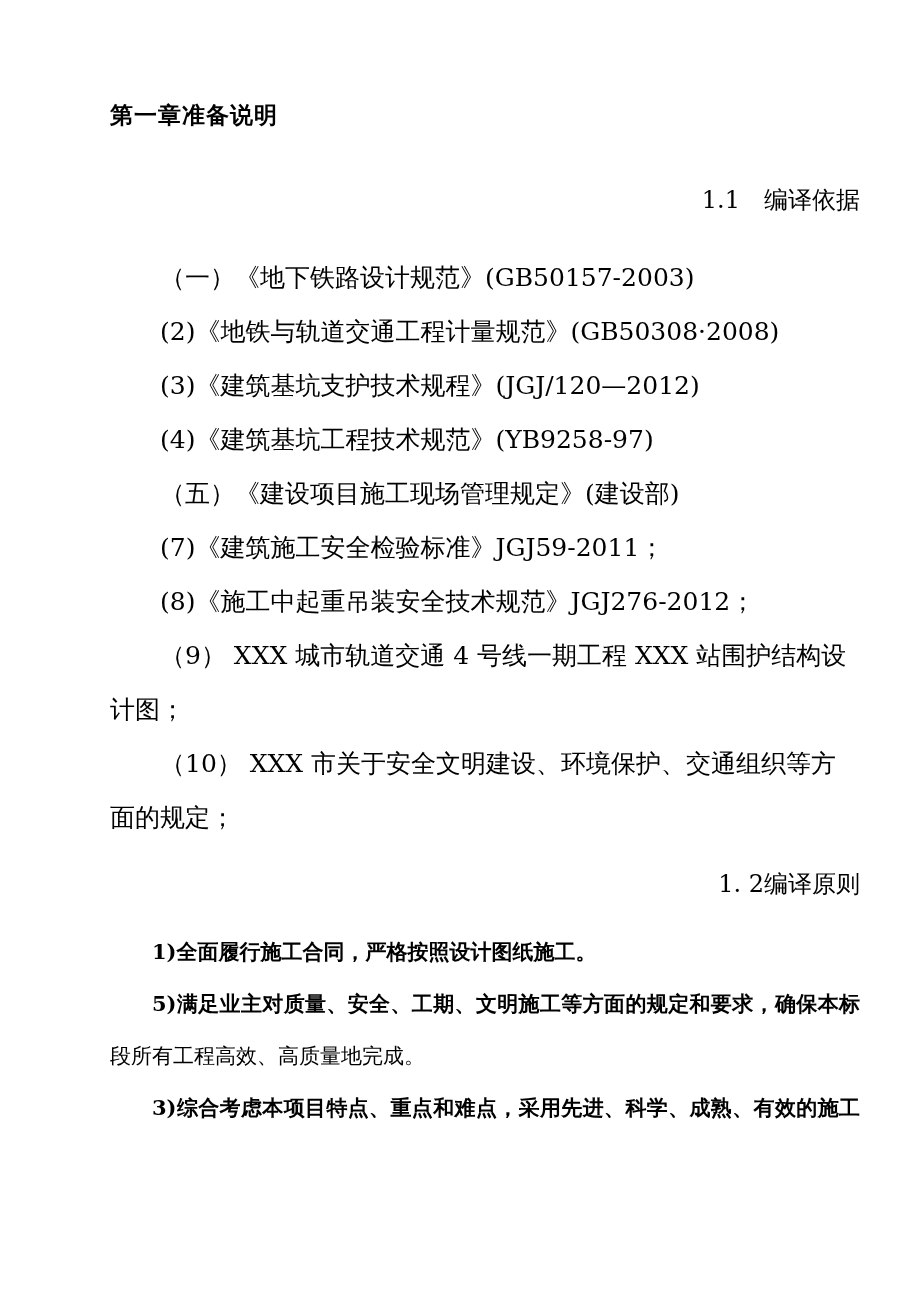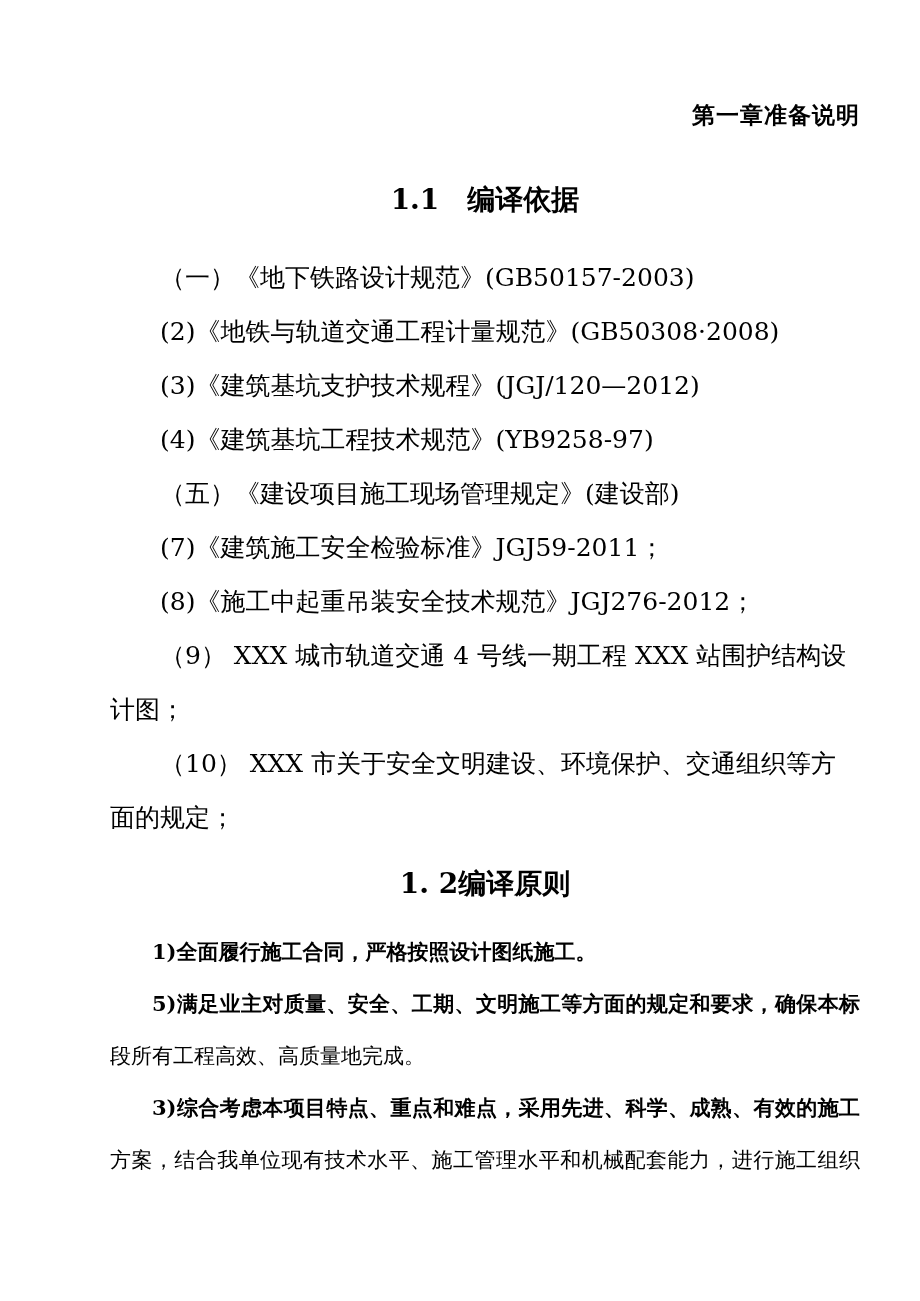--- a/index.html
+++ b/index.html
@@ -16,29 +16,29 @@
     font-family: "DejaVu Serif", "Liberation Serif", serif;
     overflow: hidden;
     box-sizing: border-box;
     padding: 0 60px 0 110px;
   }
   .doc-title {
     padding-top: 101px;
     font-size: 23px;
     line-height: 28px;
     font-weight: bold;
-    text-align: right;
+    text-align: left;
     letter-spacing: 1px;
     white-space: pre-wrap;
   }
   .section-heading {
-    font-size: 28px;
+    font-size: 24px;
     line-height: 28px;
-    font-weight: bold;
-    text-align: center;
+    font-weight: normal;
+    text-align: right;
     white-space: pre-wrap;
   }
   .heading-1 { margin-top: 57px; }
   .heading-2 { margin-top: 25px; }
   .items { margin-top: 37px; }
   .items p.item {
     margin: 0;
     font-size: 25px;
     line-height: 54px;
     text-indent: 2em;
@@ -87,17 +87,16 @@
   <div class="paras">
     <div class="para">
       <span class="line first">1)全面履行施工合同，严格按照设计图纸施工。</span>
     </div>
     <div class="para">
       <span class="line first full">5)满足业主对质量、安全、工期、文明施工等方面的规定和要求，确保本标</span>
       <span class="line">段所有工程高效、高质量地完成。</span>
     </div>
     <div class="para">
       <span class="line first full">3)综合考虑本项目特点、重点和难点，采用先进、科学、成熟、有效的施工</span>
-      <span class="line full">方案，结合我单位现有技术水平、施工管理水平和机械配套能力，进行施工组织</span>
     </div>
   </div>
 
 </div>
 
 </body></html>

